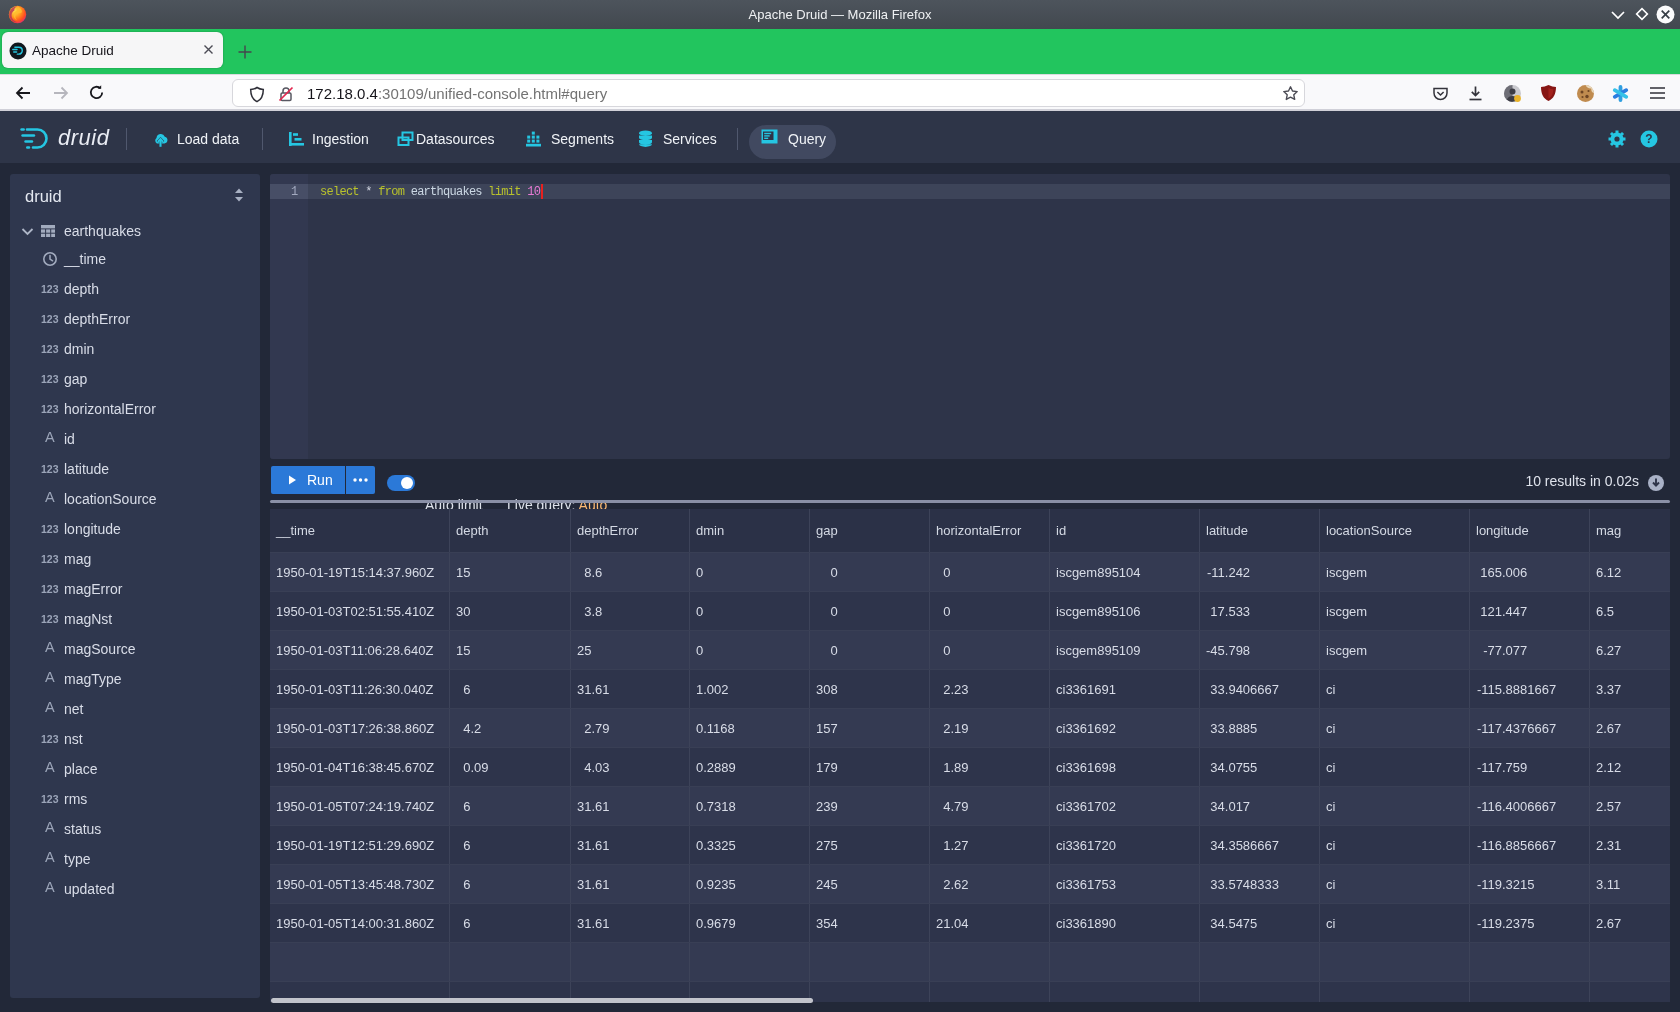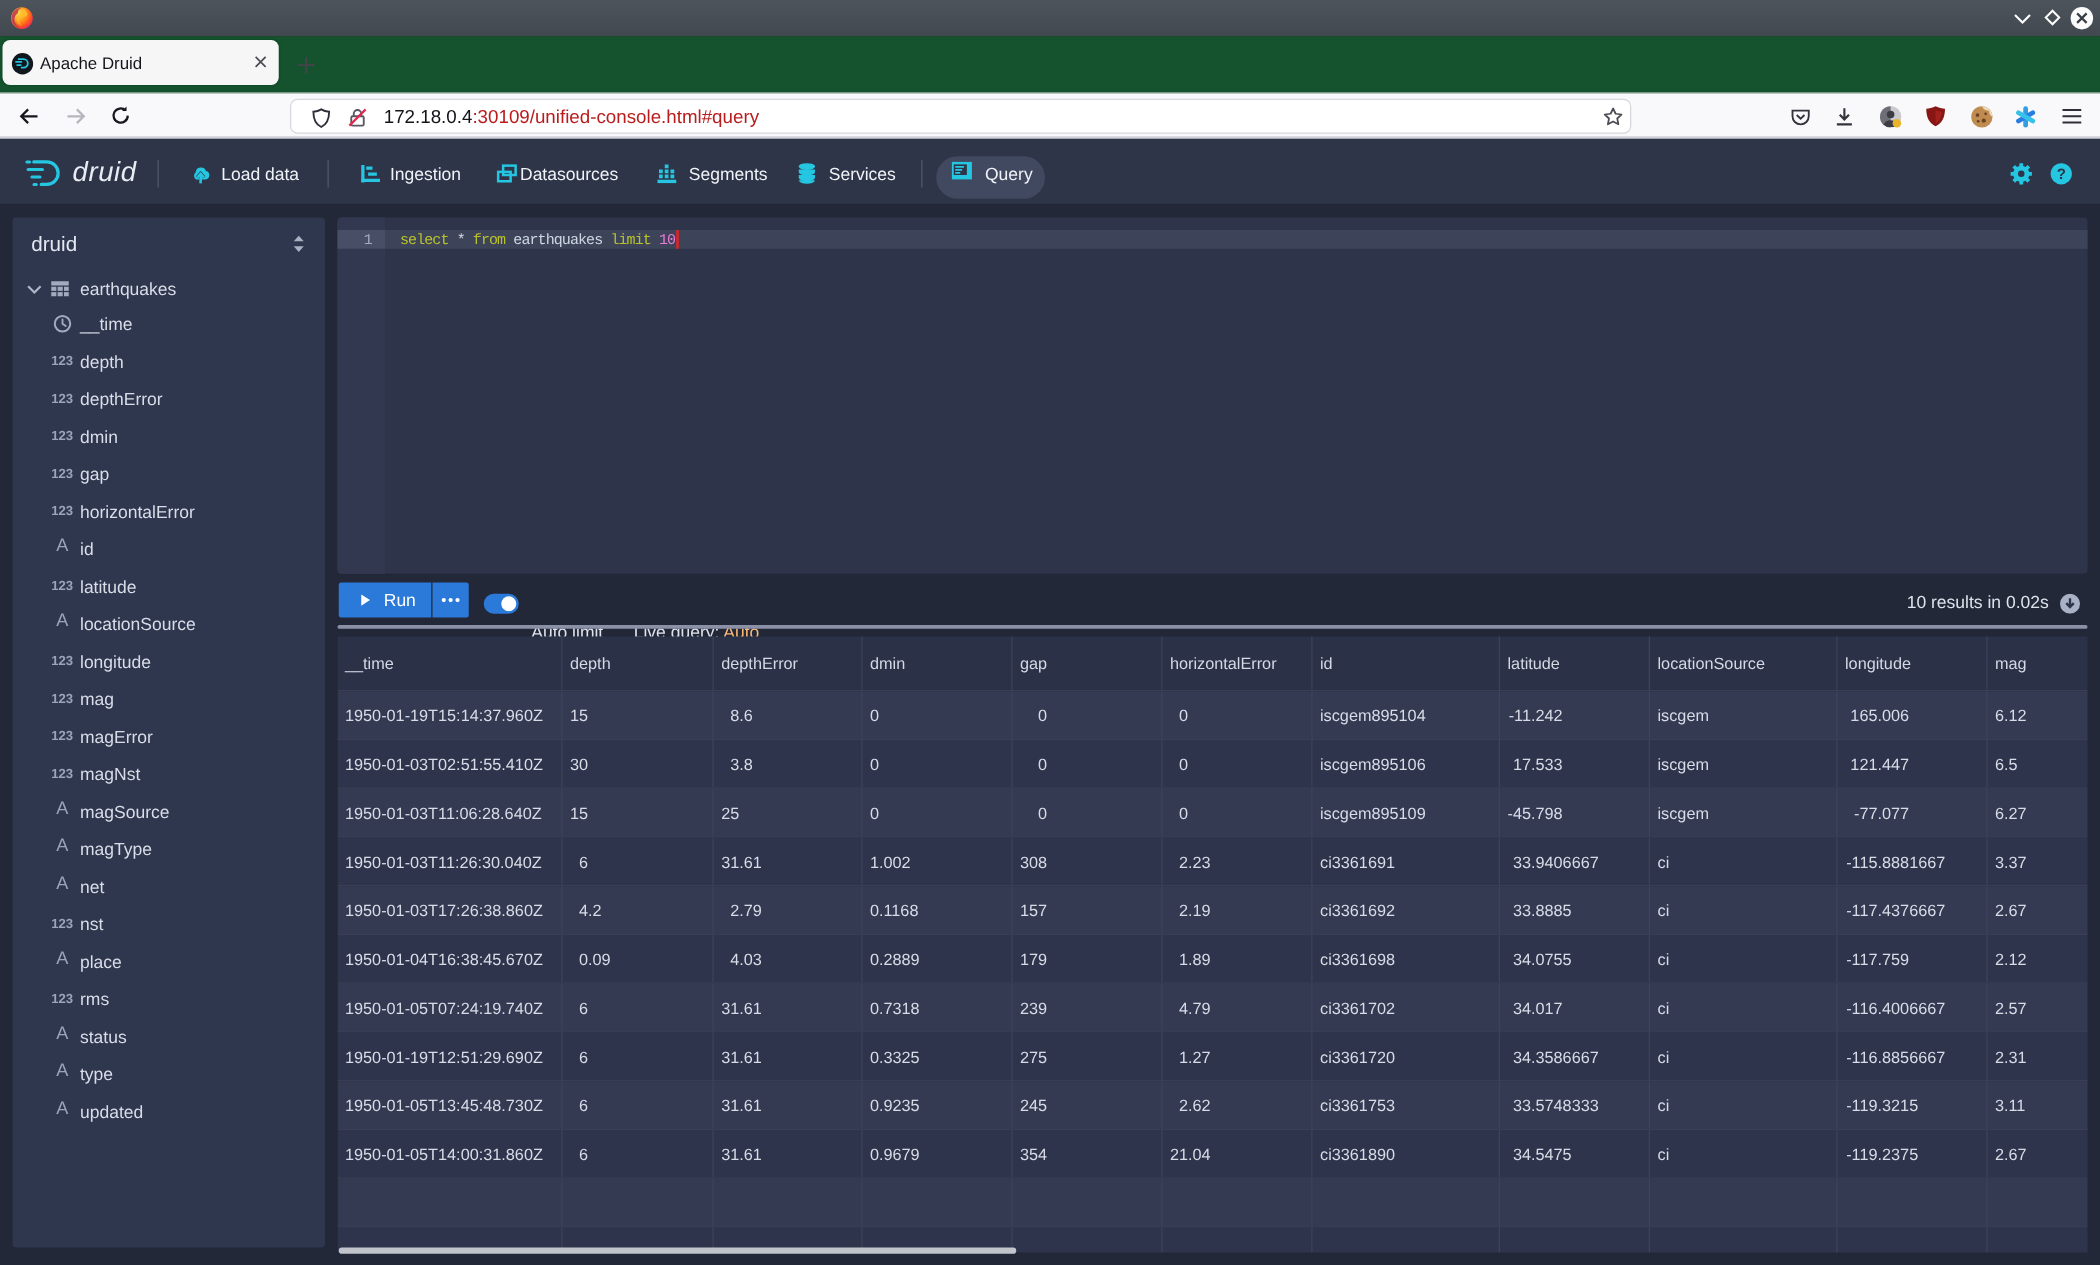--- a/index.html
+++ b/index.html
@@ -5,30 +5,30 @@
   * { margin:0; padding:0; box-sizing:border-box; }
   html,body { width:1680px; height:1012px; overflow:hidden; }
   body { font-family:"Liberation Sans", sans-serif; position:relative; background:#222838; }
   .abs { position:absolute; }
 
   
   #titlebar { position:absolute; left:0; top:0; width:1680px; height:29px;
     background:linear-gradient(#4d545c,#42484f); }
   #titletext { position:absolute; top:7px; left:0; width:100%; text-align:center;
     color:#eff1f3; font-size:13px; }
-  #tabbar { position:absolute; left:0; top:29px; width:1680px; height:46px; background:#14532d; border-bottom:1px solid #dadade; }
+  #tabbar { position:absolute; left:0; top:29px; width:1680px; height:46px; background:#22c55e; border-bottom:1px solid #dadade; }
   #tab { position:absolute; left:2px; top:3px; width:221px; height:36px; background:#f6f6f7;
     border-radius:6px; box-shadow:0 0 2px rgba(0,0,0,.3); }
   #tabtitle { position:absolute; left:30px; top:11px; font-size:13.5px; color:#15141a;}
   #toolbar { position:absolute; left:0; top:75px; width:1680px; height:36px; background:#f9f9fb;
     border-bottom:2px solid #d0d0d8; }
   #urlfield { position:absolute; left:232px; top:4px; width:1073px; height:28px; background:#fff;
     border:1px solid #d7d7dc; border-radius:6px; }
   #urltext { position:absolute; left:74px; top:5px; font-size:15px; color:#15141a; white-space:pre; }
-  #urltext .dim { color:#b91c1c; }
+  #urltext .dim { color:#737373; }
 
   
   #navbar { position:absolute; left:0; top:111px; width:1680px; height:52px; background:#2e3548; }
   .navtxt { position:absolute; top:20px; font-size:14px; color:#f0f3f7; }
   .navsep { position:absolute; top:17px; width:1px; height:22px; background:#50586e; }
   #qpill { position:absolute; left:749px; top:14px; width:87px; height:34px;
     border-radius:17px; background:#414960; }
 
   
   #sidebar { position:absolute; left:10px; top:174px; width:250px; height:824px;
@@ -87,20 +87,21 @@
   .ip { display:inline-block; text-align:right; white-space:pre; }
   #hthumb { position:absolute; left:271px; top:998px; width:542px; height:4.5px;
     background:#c2c4cc; border-radius:2.5px; }
 
   svg { display:block; }
 </style>
 </head>
 <body>
 
 <div id="titlebar">
+  <div id="titletext">Apache Druid — Mozilla Firefox</div>
 
   <svg class="abs" style="left:8px;top:5px" width="19" height="19" viewBox="0 0 19 19">
     <defs>
       <radialGradient id="ffg" cx="35%" cy="30%" r="75%">
         <stop offset="0%" stop-color="#ffe14d"></stop>
           <stop offset="45%" stop-color="#ff9a1f"></stop>
         <stop offset="80%" stop-color="#ff4f1f"></stop>
           <stop offset="100%" stop-color="#e3306e"></stop>
       </radialGradient>
     </defs>

